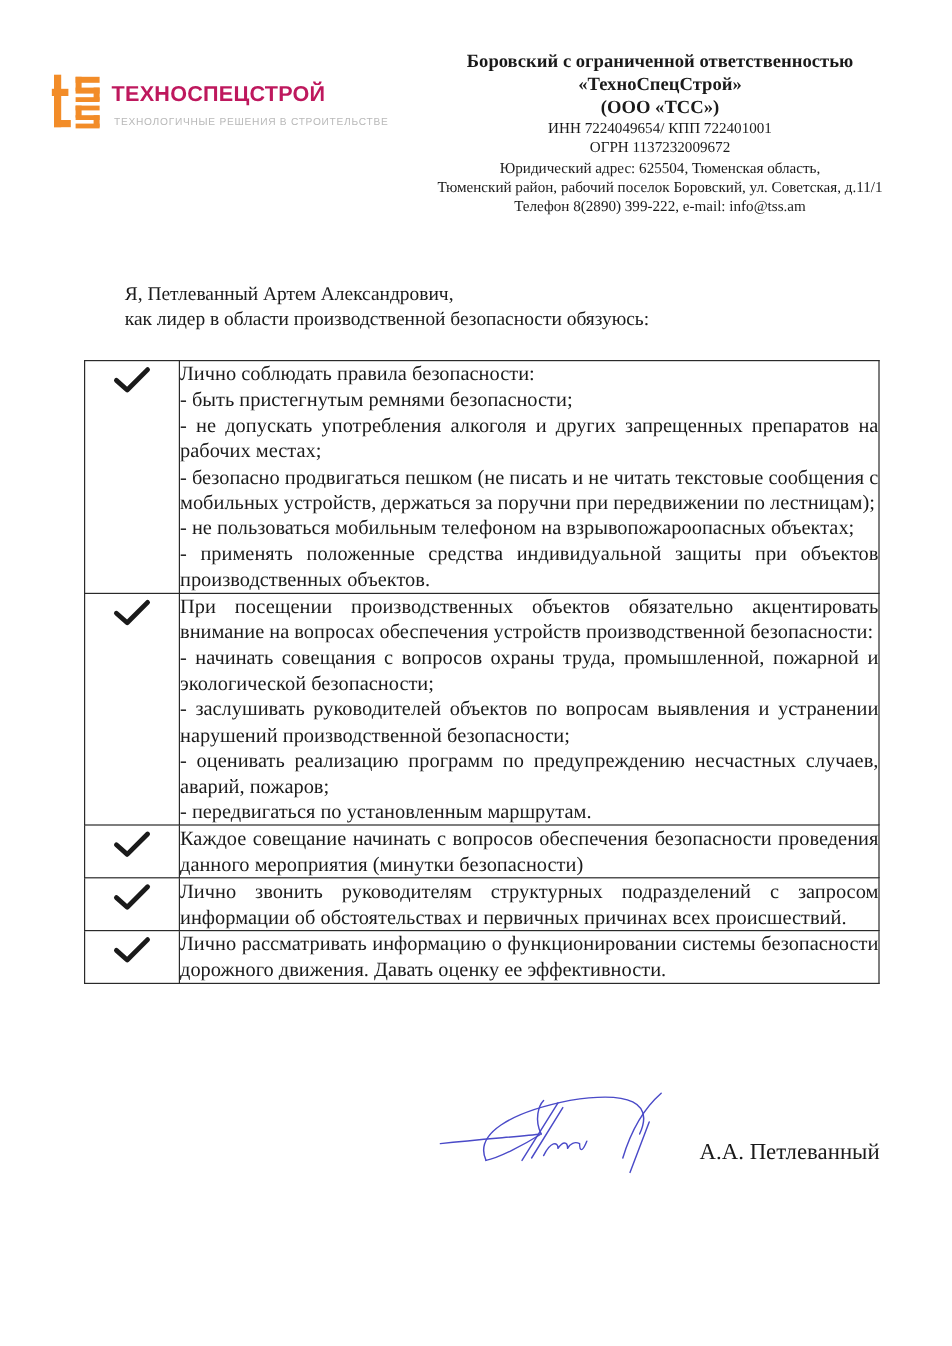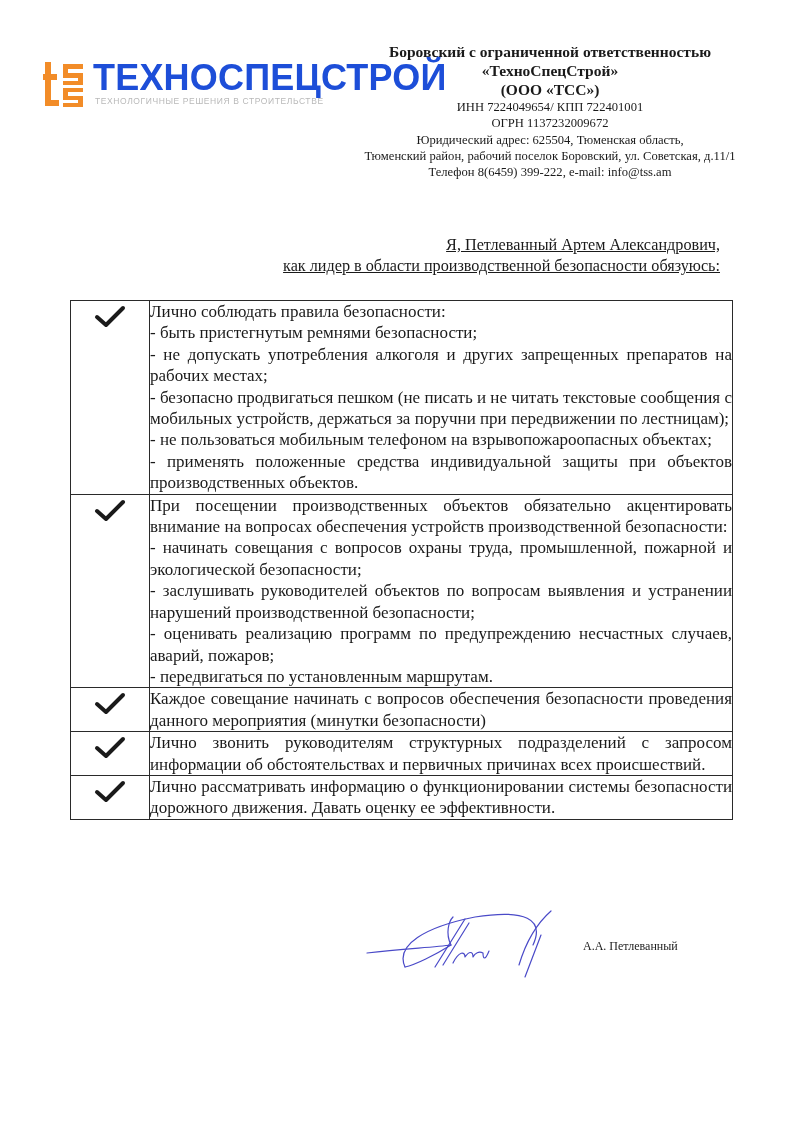--- a/index.html
+++ b/index.html
@@ -1,40 +1,40 @@
 <!DOCTYPE html>
 <html><head>
 <meta charset="utf-8">
 <style>
   html, body { margin: 0; padding: 0; background: #ffffff; }
   body { width: 793px; height: 1122px; position: relative; overflow: hidden;
          font-family: "Liberation Serif", "DejaVu Serif", serif; color: #1a1a1a; }
   .logo { position: absolute; left: 43px; top: 62px; width: 300px; height: 50px; }
   .logo-mark { position: absolute; left: 0; top: 0; width: 44px; height: 48px; }
   .logo-name { position: absolute; left: 50px; top: 0px; font-family: "Liberation Sans", "DejaVu Sans", sans-serif;
-               font-weight: bold; font-size: 36px; letter-spacing: 0.2px; color: #1d4ed8; line-height: 32px; white-space: nowrap; }
+               font-weight: bold; font-size: 18px; letter-spacing: 0.2px; color: #be185d; line-height: 32px; white-space: nowrap; }
   .logo-tagline { position: absolute; left: 52px; top: 34px; font-family: "Liberation Sans", "DejaVu Sans", sans-serif;
                   font-size: 8.5px; letter-spacing: 0.6px; color: #b9b9b9; white-space: nowrap; }
 
   .company { position: absolute; left: 340px; top: 42px; width: 420px; text-align: center; font-size: 13.3px; line-height: 17.5px; }
   .company .b { font-weight: bold; font-size: 15.5px; line-height: 19px; }
   .company .n { font-size: 12.6px; line-height: 16.3px; }
 
-  .intro { position: absolute; left: 120px; top: 235px; width: 600px; text-align: right; font-size: 16.2px; line-height: 21px; text-decoration: underline; }
+  .intro { position: absolute; left: 104px; top: 235px; width: 600px; text-align: left; font-size: 16.2px; line-height: 21px; }
 
   table.pledge { position: absolute; left: 70px; top: 300px; width: 663px; border-collapse: collapse; }
   table.pledge td { border: 1.6px solid #2a2a2a; vertical-align: top; padding: 0; }
   td.chk { width: 78px; text-align: center; }
   td.chk svg { display: block; margin: 4px auto 0 auto; }
   td.txt { padding: 0 6px 0 6px; font-size: 17px; line-height: 21.4px; text-align: justify; }
   .txt .line { display: block; }
 
   .sign-block { position: absolute; left: 355px; top: 905px; width: 400px; height: 90px; }
   .signature { position: absolute; left: 10px; top: 0; width: 200px; height: 80px; }
-  .signer { position: absolute; left: 228px; top: 34px; font-size: 12px; white-space: nowrap; }
+  .signer { position: absolute; left: 228px; top: 45px; font-size: 19px; white-space: nowrap; }
 </style>
 </head>
 <body>
 
 <div class="logo">
   <svg class="logo-mark" viewBox="0 0 44 48">
     <g fill="#f28c28">
 
       <rect x="2" y="0" width="6" height="44"></rect>
       <rect x="0" y="12" width="14" height="6"></rect>
@@ -58,21 +58,21 @@
 </div>
 
 <div class="company">
   <div class="b">Боровский с ограниченной ответственностью</div>
   <div class="b">«ТехноСпецСтрой»</div>
   <div class="b">(ООО «ТСС»)</div>
   <div class="n">ИНН 7224049654/ КПП 722401001</div>
   <div class="n">ОГРН 1137232009672</div>
   <div class="n">Юридический адрес: 625504, Тюменская область,</div>
   <div class="n">Тюменский район, рабочий поселок Боровский, ул. Советская, д.11/1</div>
-  <div class="n">Телефон 8(6459) 399-222, e-mail: info@tss.am</div>
+  <div class="n">Телефон 8(2890) 399-222, e-mail: info@tss.am</div>
 </div>
 
 <div class="intro">
   <div>Я, Петлеванный Артем Александрович,</div>
   <div>как лидер в области производственной безопасности обязуюсь:</div>
 </div>
 
 <table class="pledge">
   <tbody id="pledge-body">
       <tr>

